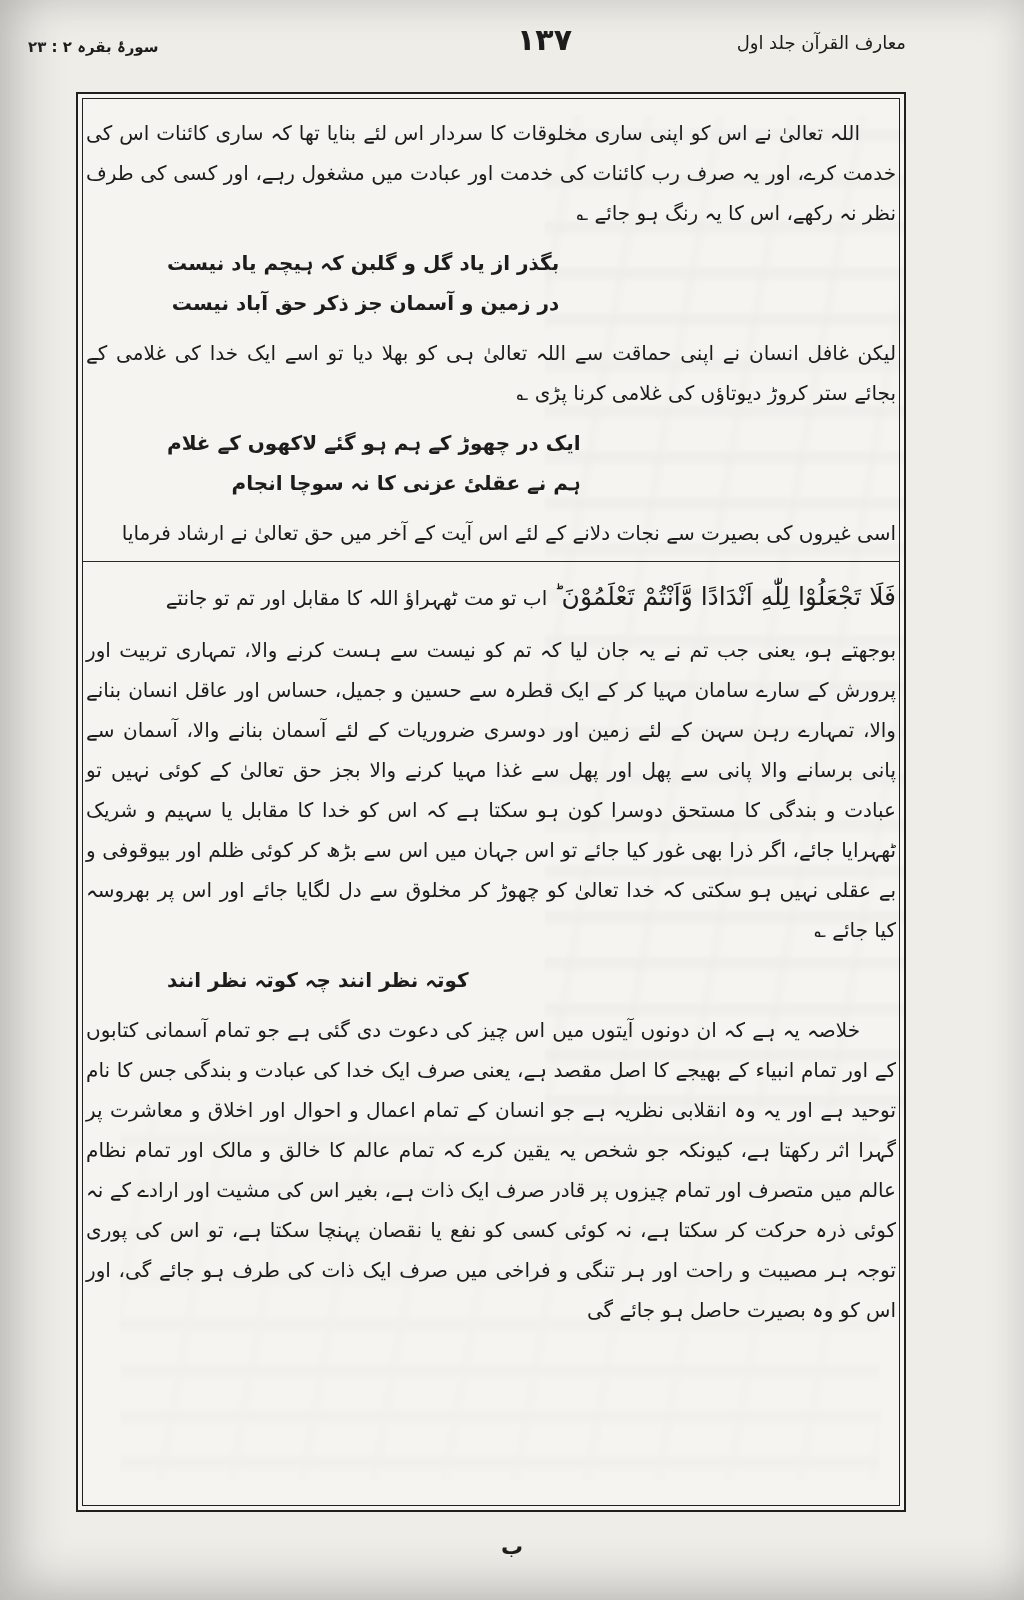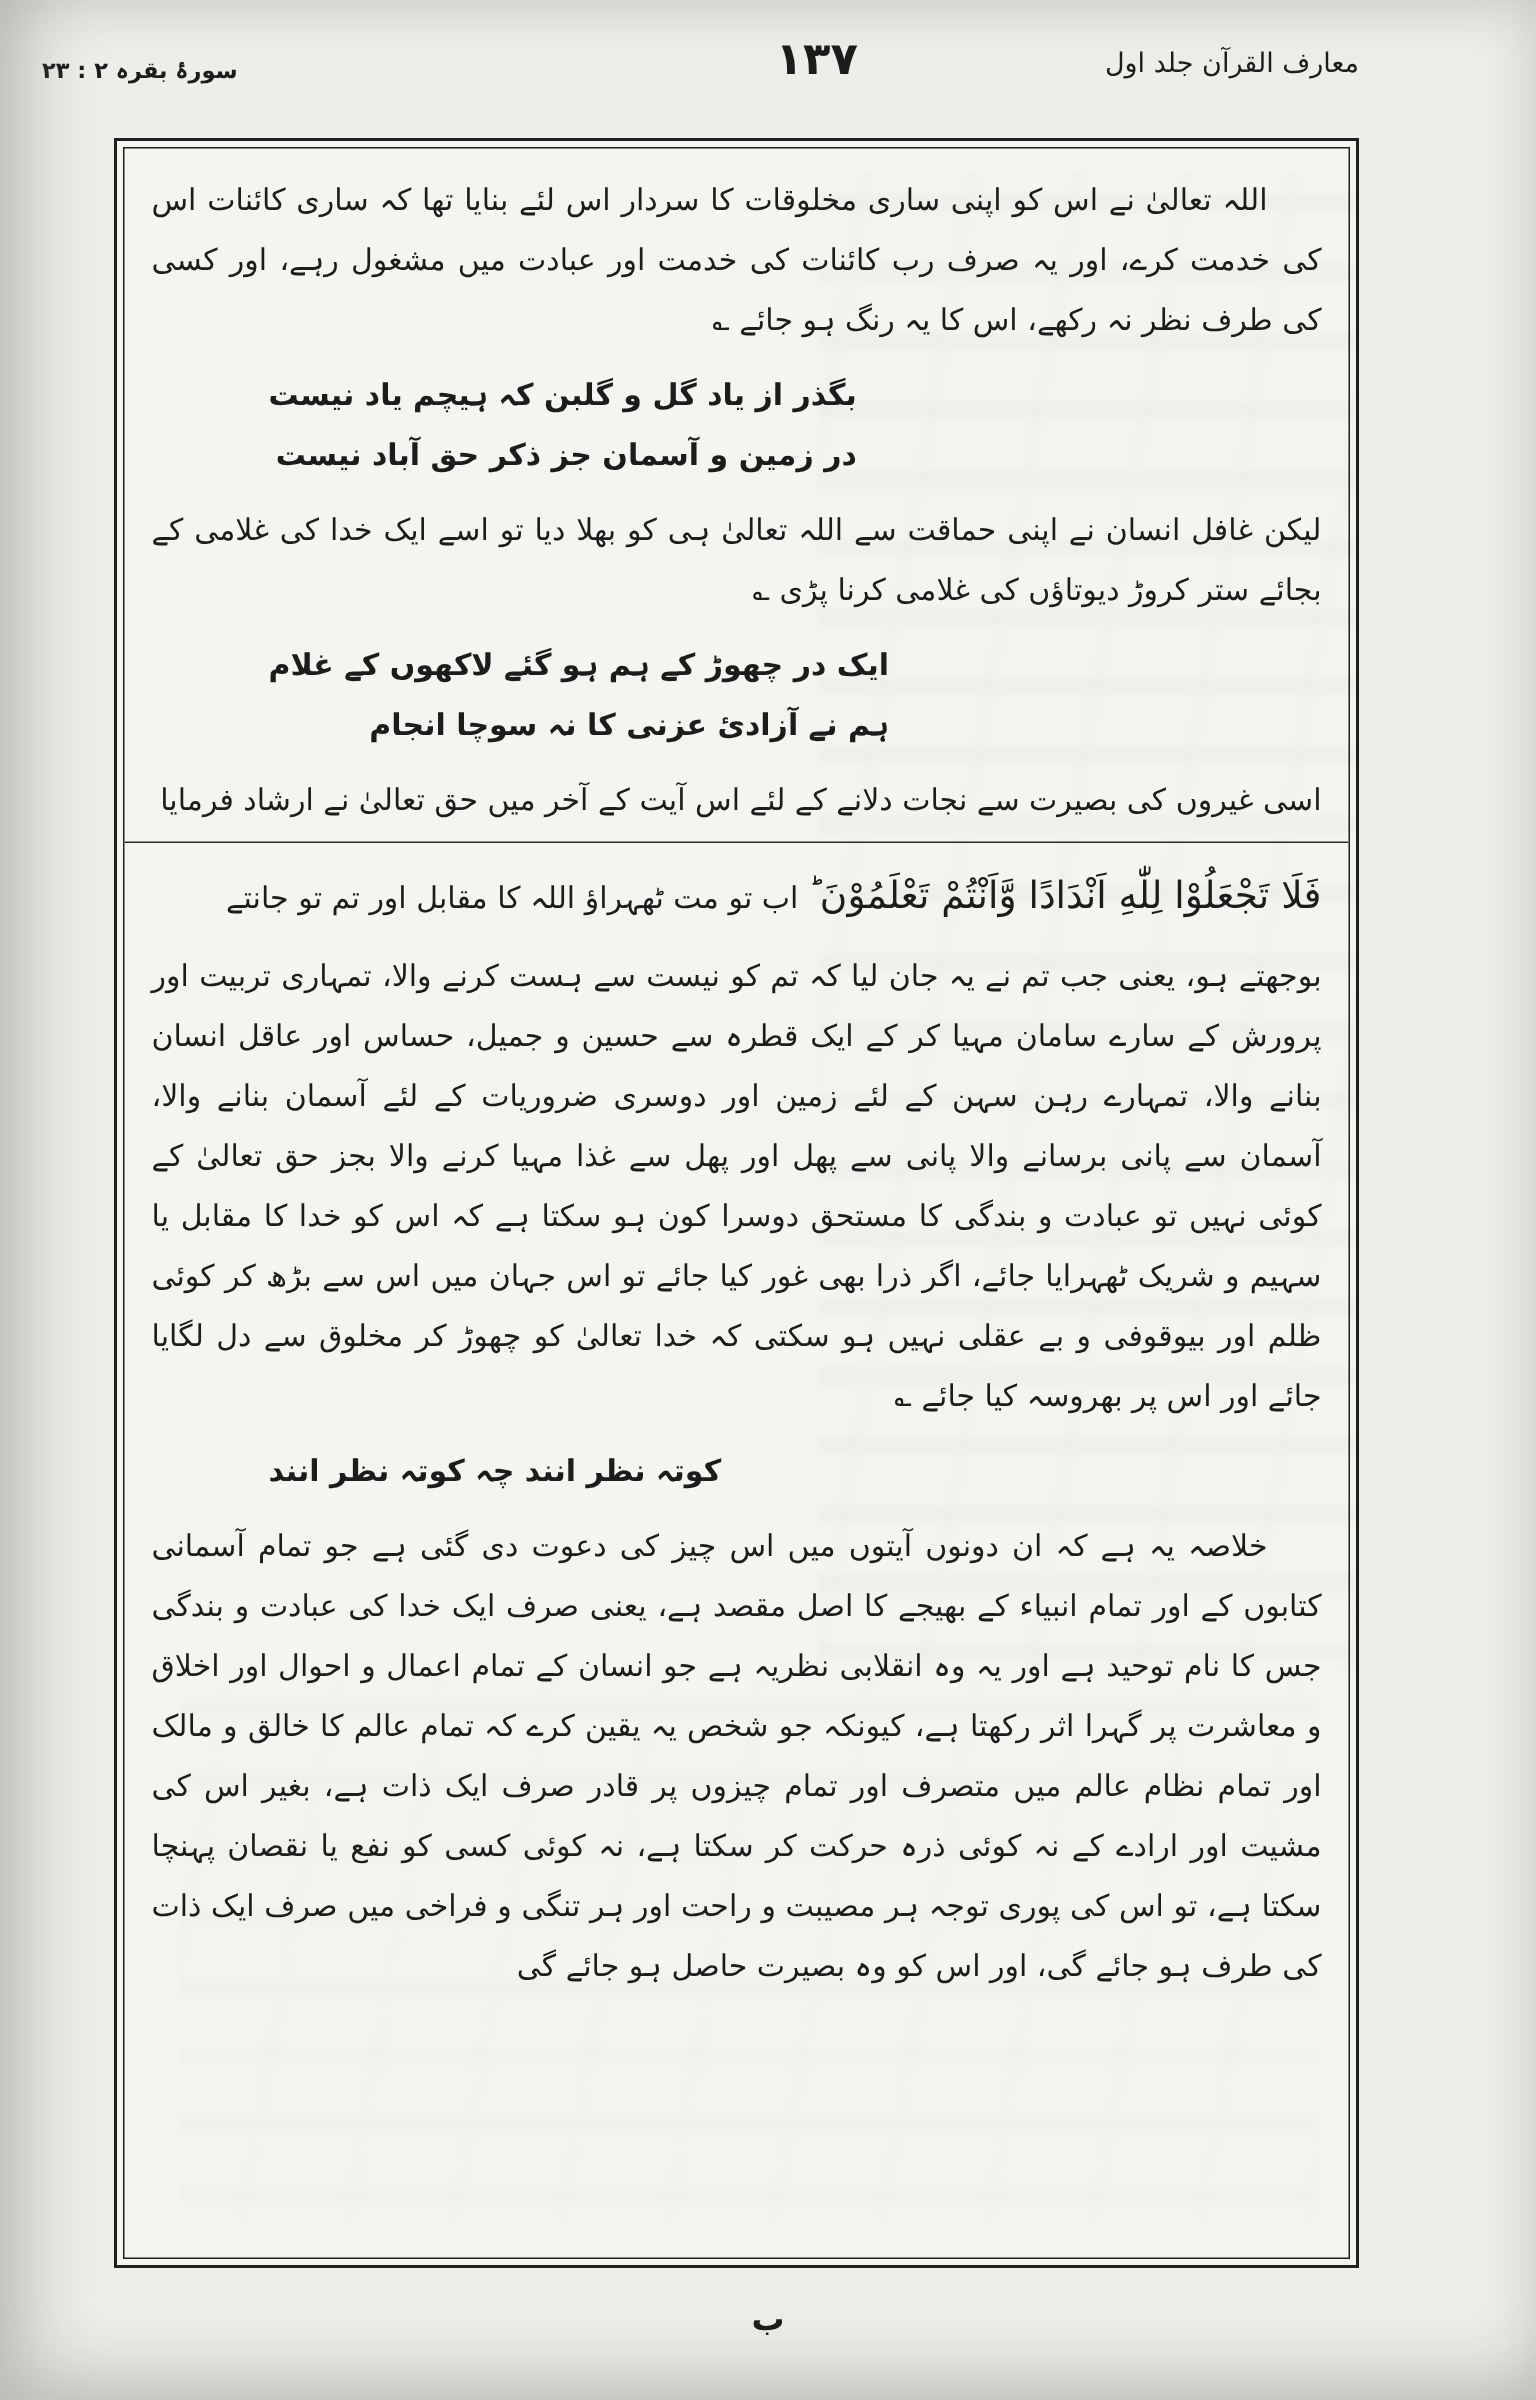--- a/index.html
+++ b/index.html
@@ -32,21 +32,21 @@
             font-size:30px;font-weight:bold;letter-spacing:2px;}
   .hdr-right{position:absolute;right:118px;top:10px;font-size:18px;font-weight:normal;}
 
   .page-box{
     position:absolute;left:76px;top:92px;width:830px;height:1420px;z-index:2;
     border:2px solid #1f1f1f;padding:4px;box-sizing:border-box;
     background:rgba(250,249,245,.55);
   }
   .page-box-inner{
     border:1px solid #1f1f1f;width:100%;height:100%;box-sizing:border-box;
-    padding:14px 18px 10px;overflow:hidden;
+    padding:14px 3px 10px;overflow:hidden;
   }
   .text{direction:rtl;font-size:20px;line-height:2.0;text-align:justify;}
   .para{margin:0 0 8px;}
   .para.indent{text-indent:36px;}
   .couplet{width:fit-content;margin:10px auto 10px 10%;font-weight:bold;}
   .couplet .line{white-space:nowrap;line-height:2.0;}
   .rule{border:0;border-top:1.5px solid #2a2a2a;margin:6px -18px 10px;}
   .verse-line{margin:0 0 8px;}
   .verse-line .arabic{font-size:25px;font-weight:normal;}
   .catchword{
@@ -73,21 +73,21 @@
 
     <div class="couplet">
       <div class="line">بگذر از یاد گل و گلبن کہ ہیچم یاد نیست</div>
       <div class="line">در زمین و آسمان جز ذکر حق آباد نیست</div>
     </div>
 
     <p class="para">لیکن غافل انسان نے اپنی حماقت سے اللہ تعالیٰ ہی کو بھلا دیا تو اسے ایک خدا کی غلامی کے بجائے ستر کروڑ دیوتاؤں کی غلامی کرنا پڑی ؎</p>
 
     <div class="couplet">
       <div class="line">ایک در چھوڑ کے ہم ہو گئے لاکھوں کے غلام</div>
-      <div class="line">ہم نے آزادیٔ عزنی کا نہ سوچا انجام</div>
+      <div class="line">ہم نے عقلیٔ عزنی کا نہ سوچا انجام</div>
     </div>
 
     <p class="para">اسی غیروں کی بصیرت سے نجات دلانے کے لئے اس آیت کے آخر میں حق تعالیٰ نے ارشاد فرمایا</p>
 
     <hr class="rule">
 
     <p class="verse-line">
       <span class="arabic">فَلَا تَجْعَلُوْا لِلّٰهِ اَنْدَادًا وَّاَنْتُمْ تَعْلَمُوْنَ ؕ</span>
       <span>اب تو مت ٹھہراؤ اللہ کا مقابل اور تم تو جانتے</span>
     </p>

